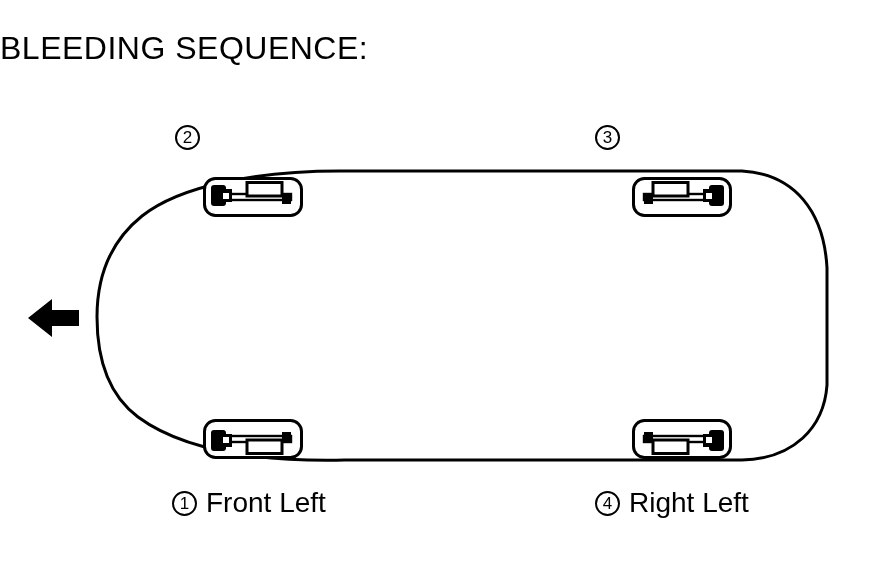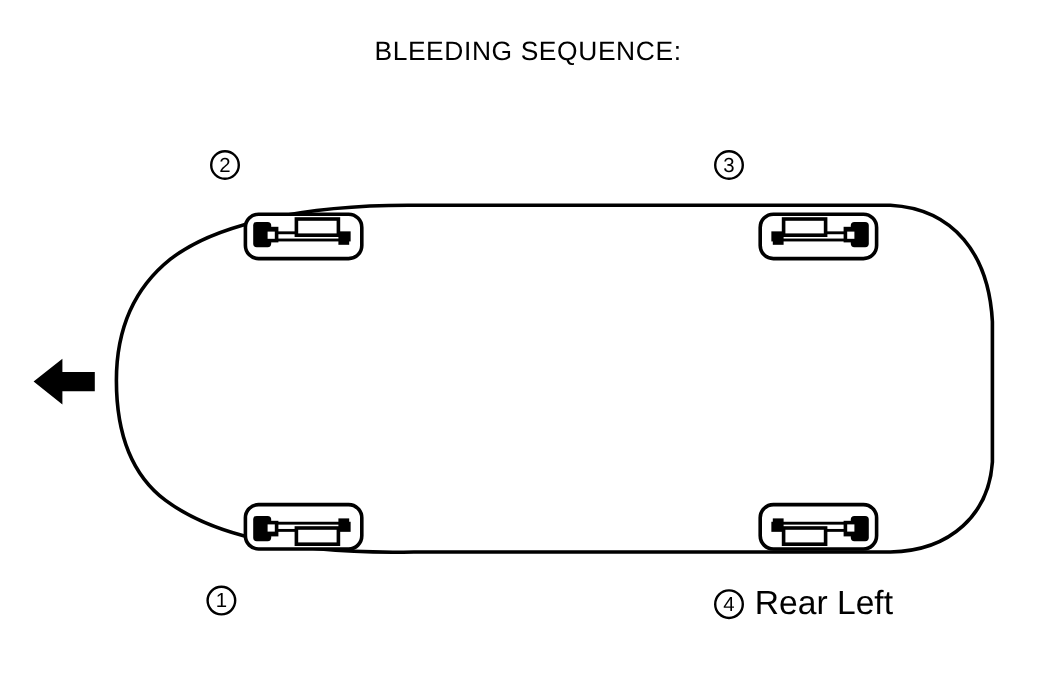--- a/index.html
+++ b/index.html
@@ -1,22 +1,22 @@
 <!DOCTYPE html>
 <html><head>
 <meta charset="utf-8">
 <style>
   html,body{margin:0;padding:0;background:#fff;}
   .page{
     position:relative;width:880px;height:578px;background:#ffffff;
     font-family:"Liberation Sans",sans-serif;color:#000;overflow:hidden;
   }
   .diagram-title{
-    position:absolute;top:30px;left:0;width:100%;text-align:center;
-    font-size:22px;font-weight:normal;letter-spacing:0.5px;white-space:nowrap;
+    position:absolute;top:30px;left:0;width:100%;
+    font-size:32px;font-weight:normal;letter-spacing:0.5px;white-space:nowrap;
   }
   .wheel-label{
     position:absolute;display:flex;align-items:center;gap:9px;
     font-size:28px;line-height:30px;white-space:nowrap;
   }
   .seq-circle{
     display:inline-flex;align-items:center;justify-content:center;
     width:25px;height:25px;border:2px solid #000;border-radius:50%;
     font-size:17px;line-height:1;flex:0 0 auto;box-sizing:border-box;
   }
@@ -36,25 +36,26 @@
   <div class="wheel-label label-front-right">
     <span class="seq-circle">2</span>
   </div>
 
   <div class="wheel-label label-rear-right">
     <span class="seq-circle">3</span>
   </div>
 
   <div class="wheel-label label-front-left">
     <span class="seq-circle">1</span>
+    <span>Front Left</span>
   </div>
 
   <div class="wheel-label label-rear-left">
     <span class="seq-circle">4</span>
-    <span>Rear Left</span>
+    <span>Right Left</span>
   </div>
 
   <svg class="draw" width="880" height="578" viewBox="0 0 880 578">
     <defs>
 
       <g id="wheel-glyph">
         <rect x="1.5" y="1.5" width="97" height="37" rx="11" ry="11" fill="#ffffff" stroke="#000000" stroke-width="3"></rect>
         <rect x="27" y="17" width="61" height="6" fill="#ffffff" stroke="#000000" stroke-width="2.4"></rect>
         <rect x="44" y="5.5" width="35" height="13.5" fill="#ffffff" stroke="#000000" stroke-width="3"></rect>
         <rect x="79" y="18" width="9" height="9" fill="#000000"></rect>

